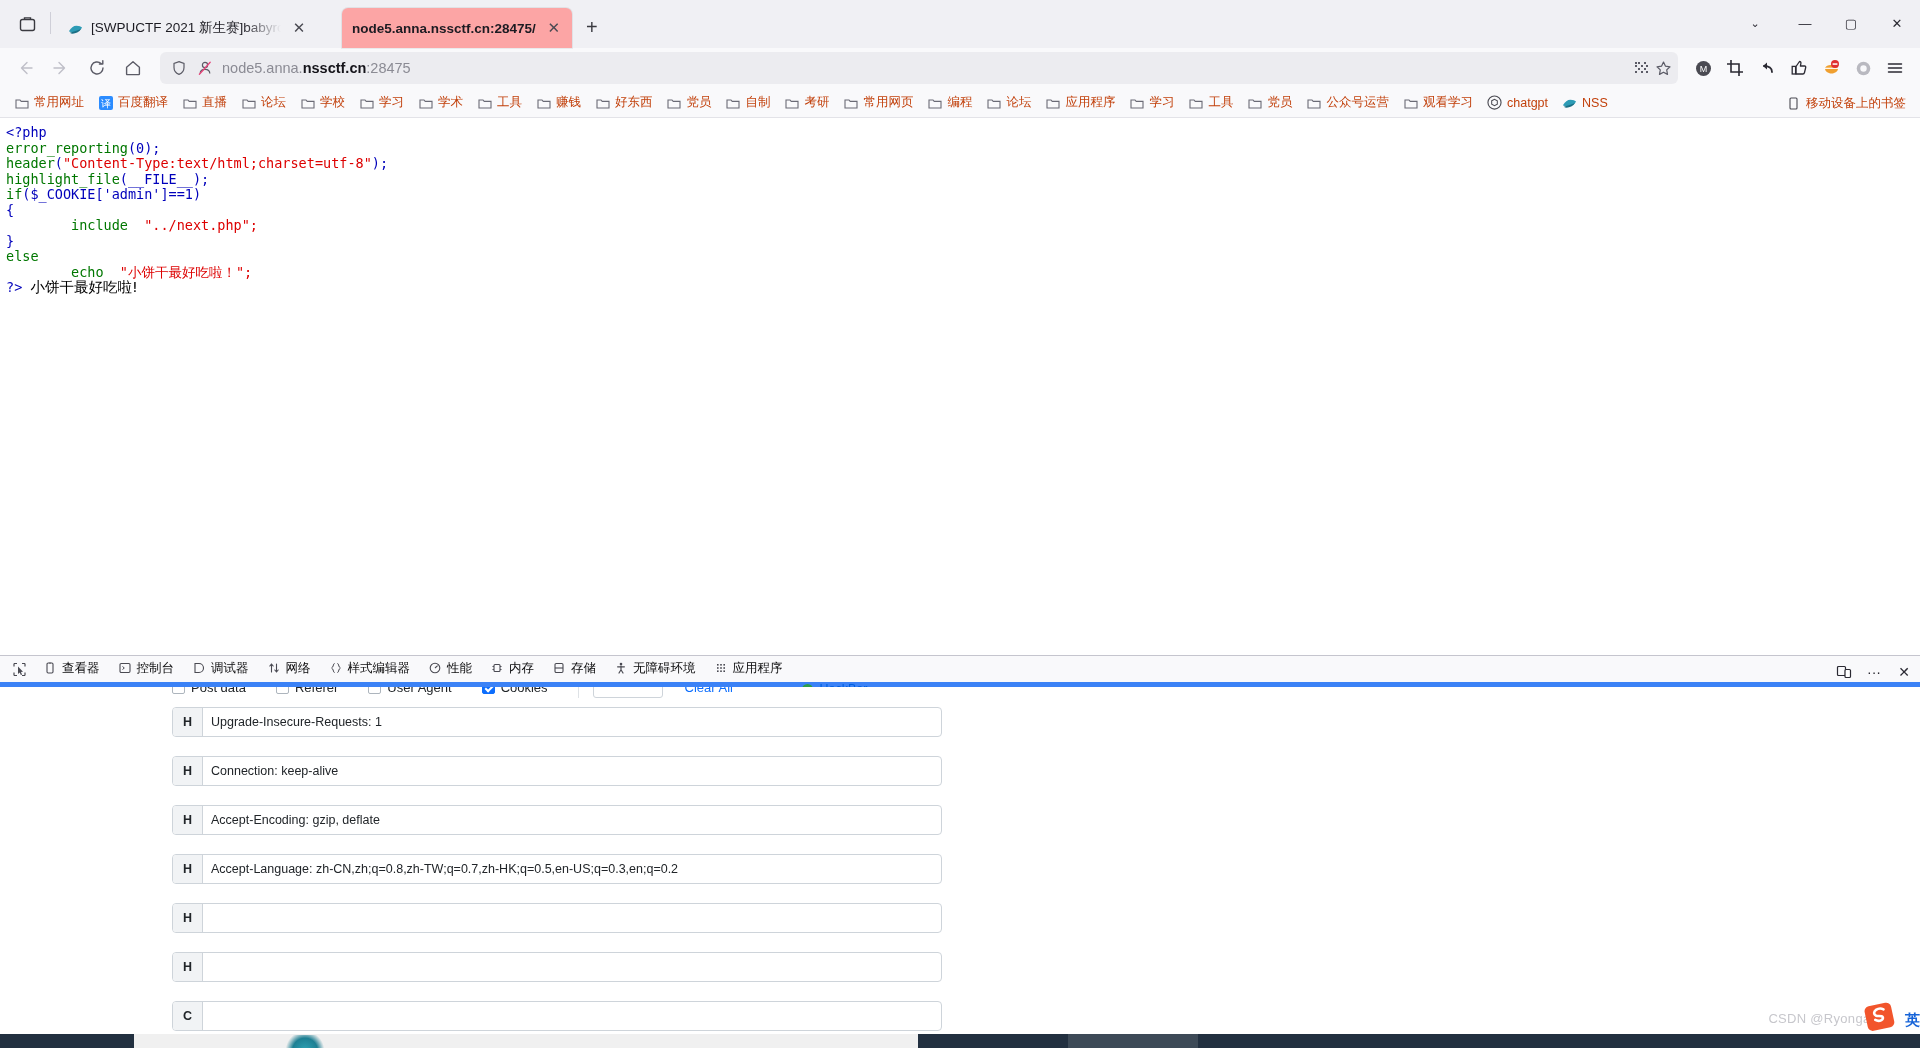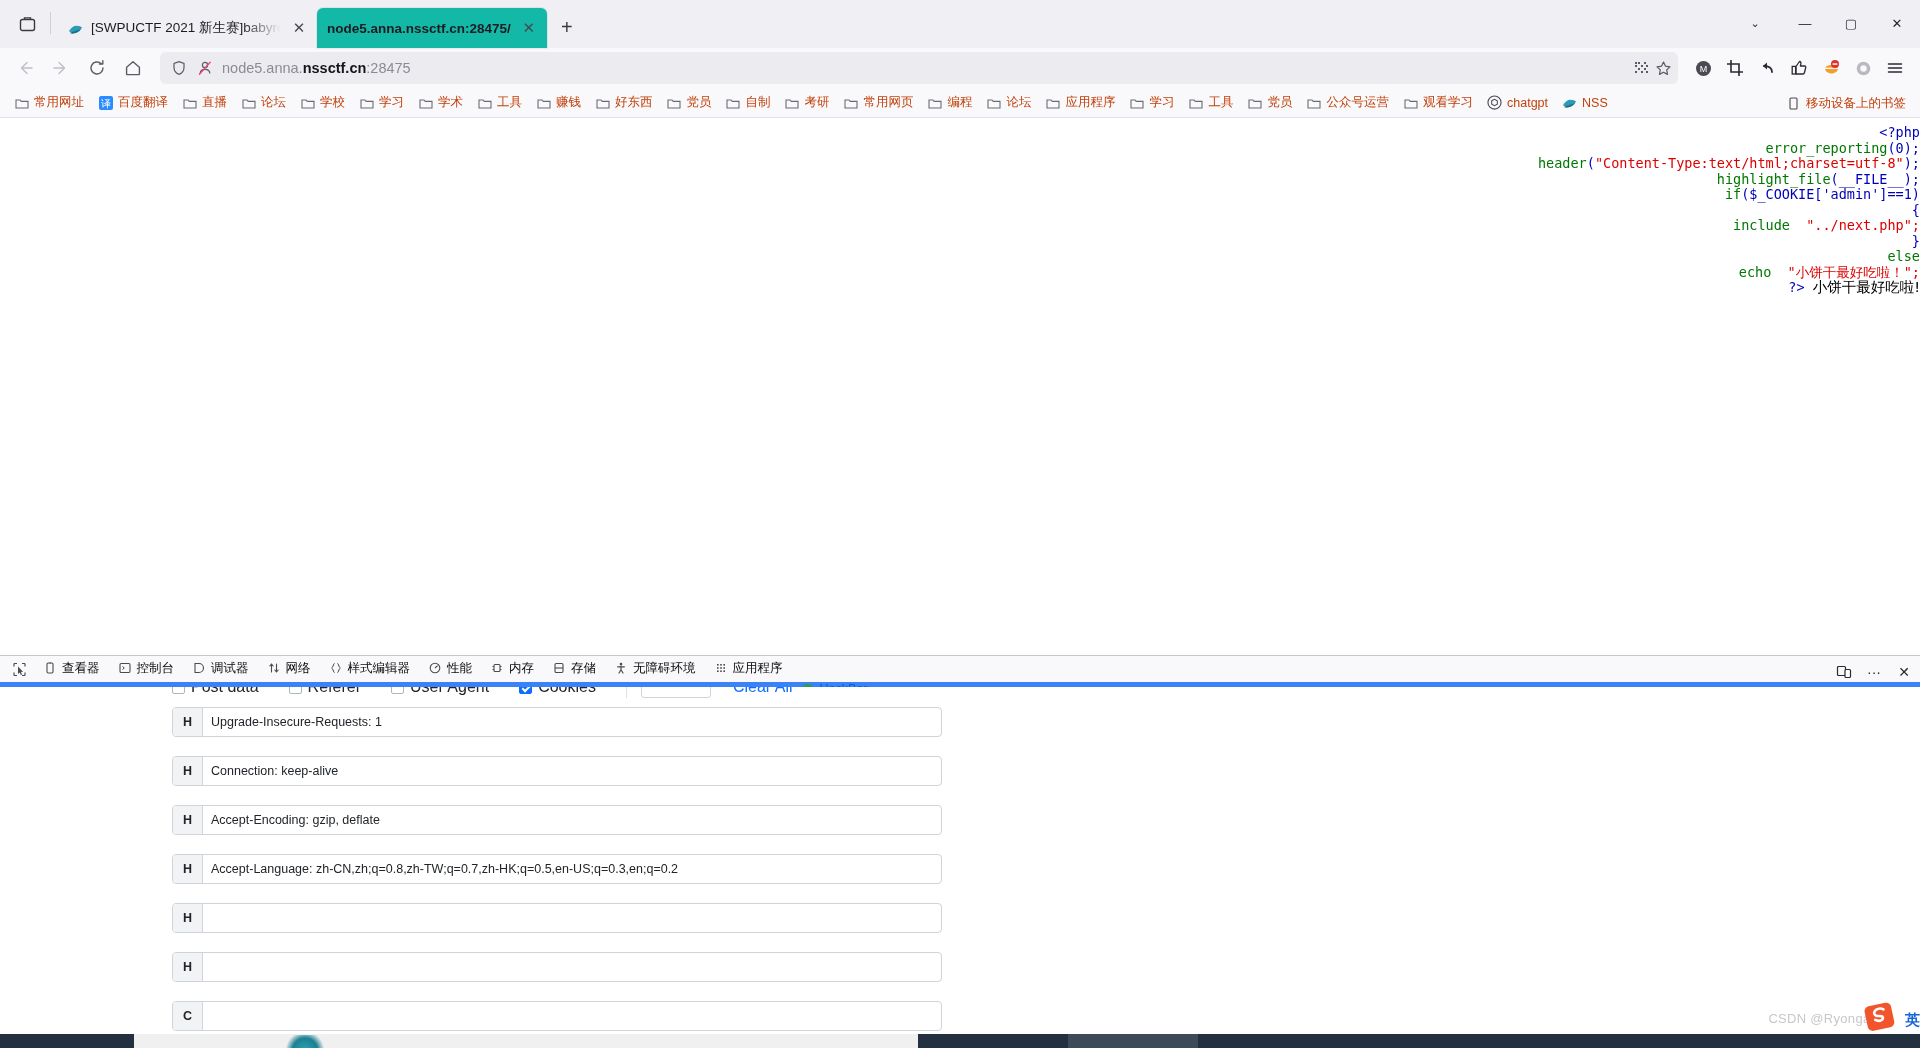--- a/index.html
+++ b/index.html
@@ -27,21 +27,21 @@
   .chrome-divider {
     width:1px; height:22px; background:#cfcfd8; margin:0 6px 14px 6px;
   }
   .tab {
     height: 40px; min-width: 220px; max-width: 260px;
     display:flex; align-items:center; gap:8px;
     padding: 0 8px 0 10px; border-radius: 6px 6px 0 0;
     font-size: 13.5px; color:#1c1b22; position:relative;
   }
   .tab.inactive { background: transparent; }
-  .tab.active { background:#14b8a6; box-shadow: 0 0 0 1px rgba(0,0,0,.06); }
+  .tab.active { background:#fca5a5; box-shadow: 0 0 0 1px rgba(0,0,0,.06); margin-left: 25px; }
   .tab .favicon {
     width:16px;height:16px;flex:0 0 16px;display:flex;align-items:center;justify-content:center;
   }
   .tab .t-title {
     flex:1 1 auto; white-space:nowrap; overflow:hidden;
     -webkit-mask-image: linear-gradient(to right, #000 80%, transparent 100%);
     mask-image: linear-gradient(to right, #000 80%, transparent 100%);
   }
   .tab.active .t-title { font-weight:600; mask-image:none; -webkit-mask-image:none;}
   .tab .t-close {
@@ -92,21 +92,21 @@
   }
   .bm {
     display:flex;align-items:center;gap:5px;padding:3px 6px;border-radius:4px;white-space:nowrap;
   }
   .bm .bi { width:15px;height:15px;flex:0 0 15px;display:flex;align-items:center;justify-content:center;}
   .bm-right { position:absolute; right:8px; top:0; height:30px; display:flex;align-items:center; }
 
   
   .page {
     position:absolute; left:0; top:119px; right:0; bottom:393px;
-    background:#fff; overflow:hidden; padding: 6px 0 0 6px; text-align: right;
+    background:#fff; overflow:hidden; padding: 6px 0 0 6px;
   }
   pre.php {
     margin:0; font-family:"DejaVu Sans Mono","Liberation Mono",monospace;
     font-size:13.5px; line-height:15.5px; color:#000;
     white-space:pre;
   }
   .c-kw   { color:#0000BB; }
   .c-def  { color:#007700; }
   .c-str  { color:#DD0000; }
   .plain-out { font-family:"DejaVu Sans","Liberation Sans",sans-serif; font-size:14.5px; color:#000; }
@@ -129,21 +129,21 @@
   .dt-tool .ti { width:14px;height:14px;display:flex;align-items:center;justify-content:center;color:#4a4a52;}
   .dt-tool.sel { color:#0060df; border-bottom-color:#0060df;margin-top:42px; }
   .dt-picker { width:30px;height:31px;display:flex;align-items:center;justify-content:center;color:#4a4a52; }
   .dt-right { position:absolute; right:2px; top:0; height:31px; display:flex; align-items:center; gap:2px; }
   .dt-rbtn { width:28px;height:28px;display:flex;align-items:center;justify-content:center;color:#2b2a33;font-size:14px;}
 
   .dt-body { flex:1 1 auto; position:relative; overflow:hidden; background:#fff; }
   .hb-optsrow {
     position:absolute; left:0; right:0; top:-13px; height:26px;
     display:flex; align-items:center; gap:0; padding-left:172px;
-    font-size:16px; color:#212529; overflow:hidden;
+    font-size:13px; color:#212529; overflow:hidden;
   }
   .hb-opt { display:flex;align-items:center;gap:6px; margin-right:30px; white-space:nowrap;}
   .cbx { width:13px;height:13px;border:1px solid #adb5bd;border-radius:2px;background:#fff;flex:0 0 13px;}
   .cbx.on { background:#0d6efd;border-color:#0d6efd; position:relative;}
   .cbx.on:after{
     content:""; position:absolute; left:4px; top:1px; width:3px;height:7px;
     border:solid #fff;border-width:0 2px 2px 0; transform:rotate(45deg);
   }
   .hb-sep { width:1px; height:22px; background:#dee2e6; margin:0 14px 0 0;}
   .hb-inputbox { width:70px;height:22px;border:1px solid #ced4da;border-radius:3px;background:#fff;margin-right:22px;}

